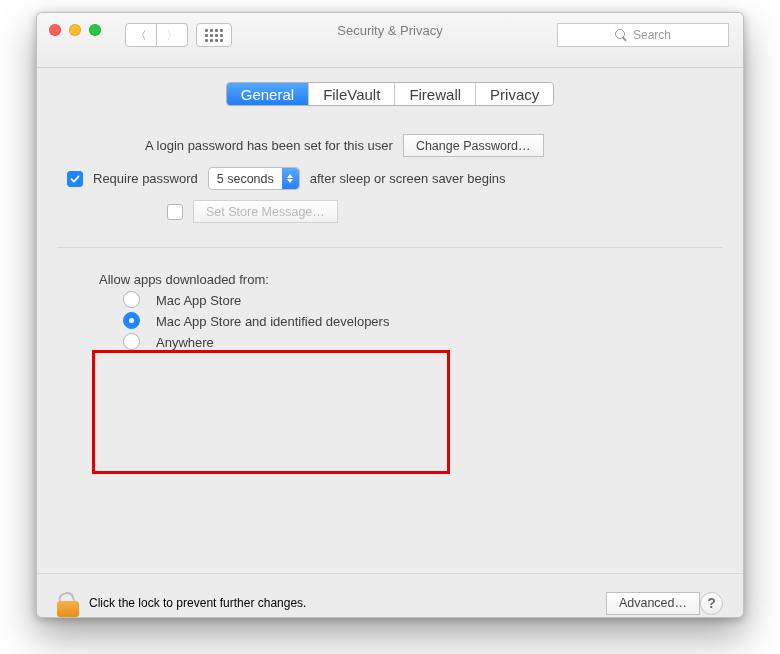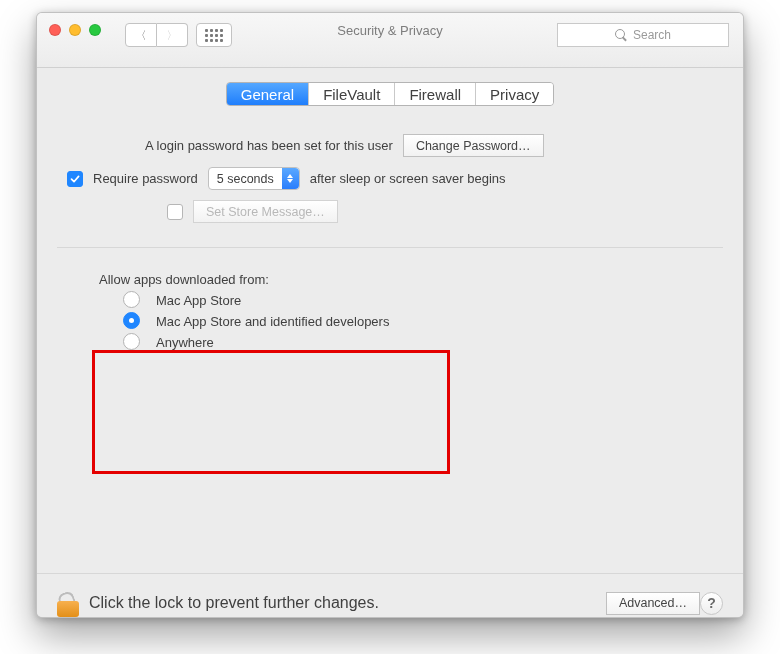--- a/index.html
+++ b/index.html
@@ -56,21 +56,21 @@
   .allow-title{}
   .radio-row{display:flex;align-items:flex-end;gap:16px;margin:4px 0 4px 24px}
   .radio{width:15px;height:15px;border-radius:50%;border:1px solid #b3b3b3;background:#fff;display:inline-flex;align-items:center;justify-content:center;flex:none}
   .radio.sel{background:#1f86ff;border-color:#1f86ff}
   .radio.sel::after{content:"";width:5px;height:5px;border-radius:50%;background:#fff}
   
   .footer{position:absolute;left:0;right:0;bottom:0;height:58px;border-top:1px solid #d7d7d7;display:flex;align-items:center;padding:0 20px;gap:10px}
   .lock{width:22px;height:28px;position:relative}
   .lock .body{position:absolute;bottom:0;width:22px;height:16px;background:linear-gradient(#f7b04e,#e38f18);border-radius:3px}
   .lock .bar{position:absolute;top:0;left:4px;width:12px;height:14px;border:2.5px solid #bcbcbc;border-bottom:none;border-radius:7px 7px 0 0;transform:rotate(-20deg);transform-origin:bottom right}
-  .footer-text{font-size:16px;color:#404040}
+  .footer-text{font-size:12px;color:#000000}
   .footer-right{margin-left:auto;display:flex;align-items:center;}
   .help{width:21px;height:21px;border-radius:50%;border:1px solid #c7c7c7;background:linear-gradient(#fff,#eee);display:flex;align-items:center;justify-content:center;color:#6b6b6b;font-size:14px;font-weight:600}
   .chev{font-size:11px;color:#7a7a7a}
 </style>
 </head>
 <body>
 
 <div class="shadow-wrap">
 
   <div class="titlebar">

